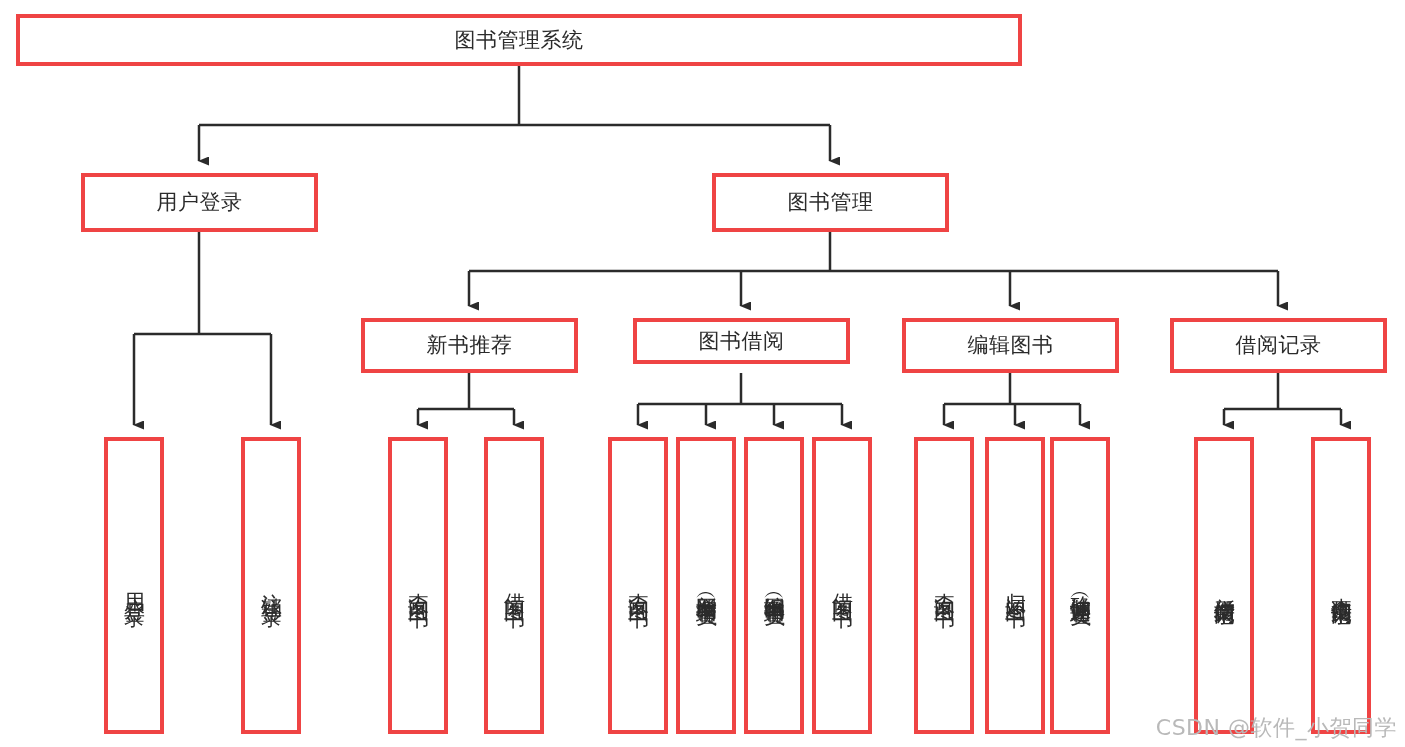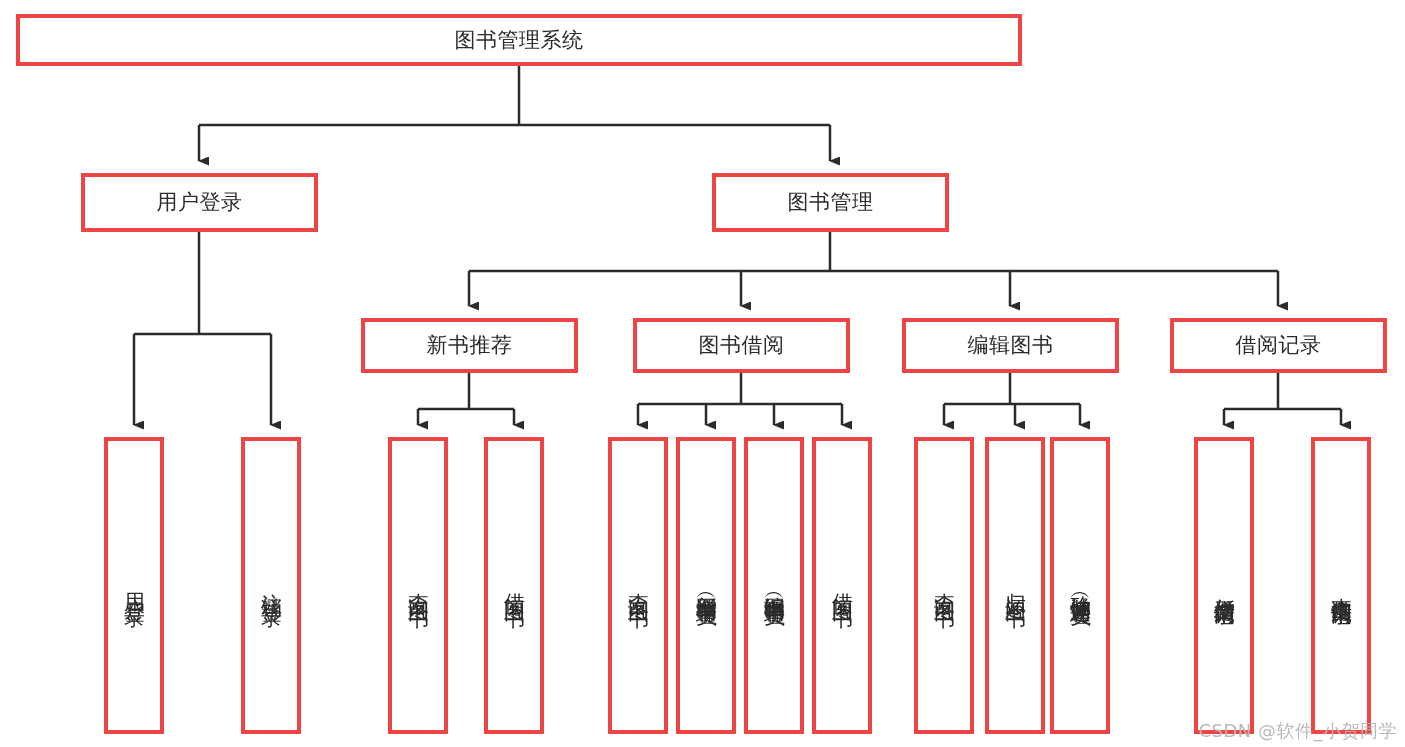--- a/index.html
+++ b/index.html
@@ -62,21 +62,21 @@
     line-height: 1;
     max-height: 100%;
   }
   .node.vertical.tight .label {
     letter-spacing: 1.5px;
   }
   .watermark {
     position: absolute;
     right: 8px;
     bottom: 4px;
-    font-size: 18px;
+    font-size: 22px;
     color: #b9b9b9;
     white-space: nowrap;
     letter-spacing: 0.5px;
   }
 </style>
 </head>
 <body>
 
 <div id="diagram-root">
 
@@ -137,21 +137,21 @@
   <div class="node horizontal" id="n-l1-0" style="left: 81px; top: 173px; width: 237px; height: 59px;">
     <span class="label">用户登录</span>
   </div>
   <div class="node horizontal" id="n-l2-0" style="left: 361px; top: 318px; width: 217px; height: 55px;">
     <span class="label">新书推荐</span>
   </div>
 
   <div class="node horizontal" id="n-l1-1" style="left: 712px; top: 173px; width: 237px; height: 59px;">
     <span class="label">图书管理</span>
   </div>
-  <div class="node horizontal" id="n-l2-1" style="left: 633px; top: 318px; width: 217px; height: 55px;">
+  <div class="node horizontal" id="n-l2-1" style="left: 633px; top: 318px; width: 217px; height: 46px;">
     <span class="label">图书借阅</span>
   </div>
   <div class="node horizontal" id="n-l2-2" style="left: 902px; top: 318px; width: 217px; height: 55px;">
     <span class="label">编辑图书</span>
   </div>
   <div class="node horizontal" id="n-l2-3" style="left: 1170px; top: 318px; width: 217px; height: 55px;">
     <span class="label">借阅记录</span>
   </div>
 
   <div class="node vertical" id="n-lf-0" style="left: 104px; top: 437px; width: 60px; height: 297px;">

